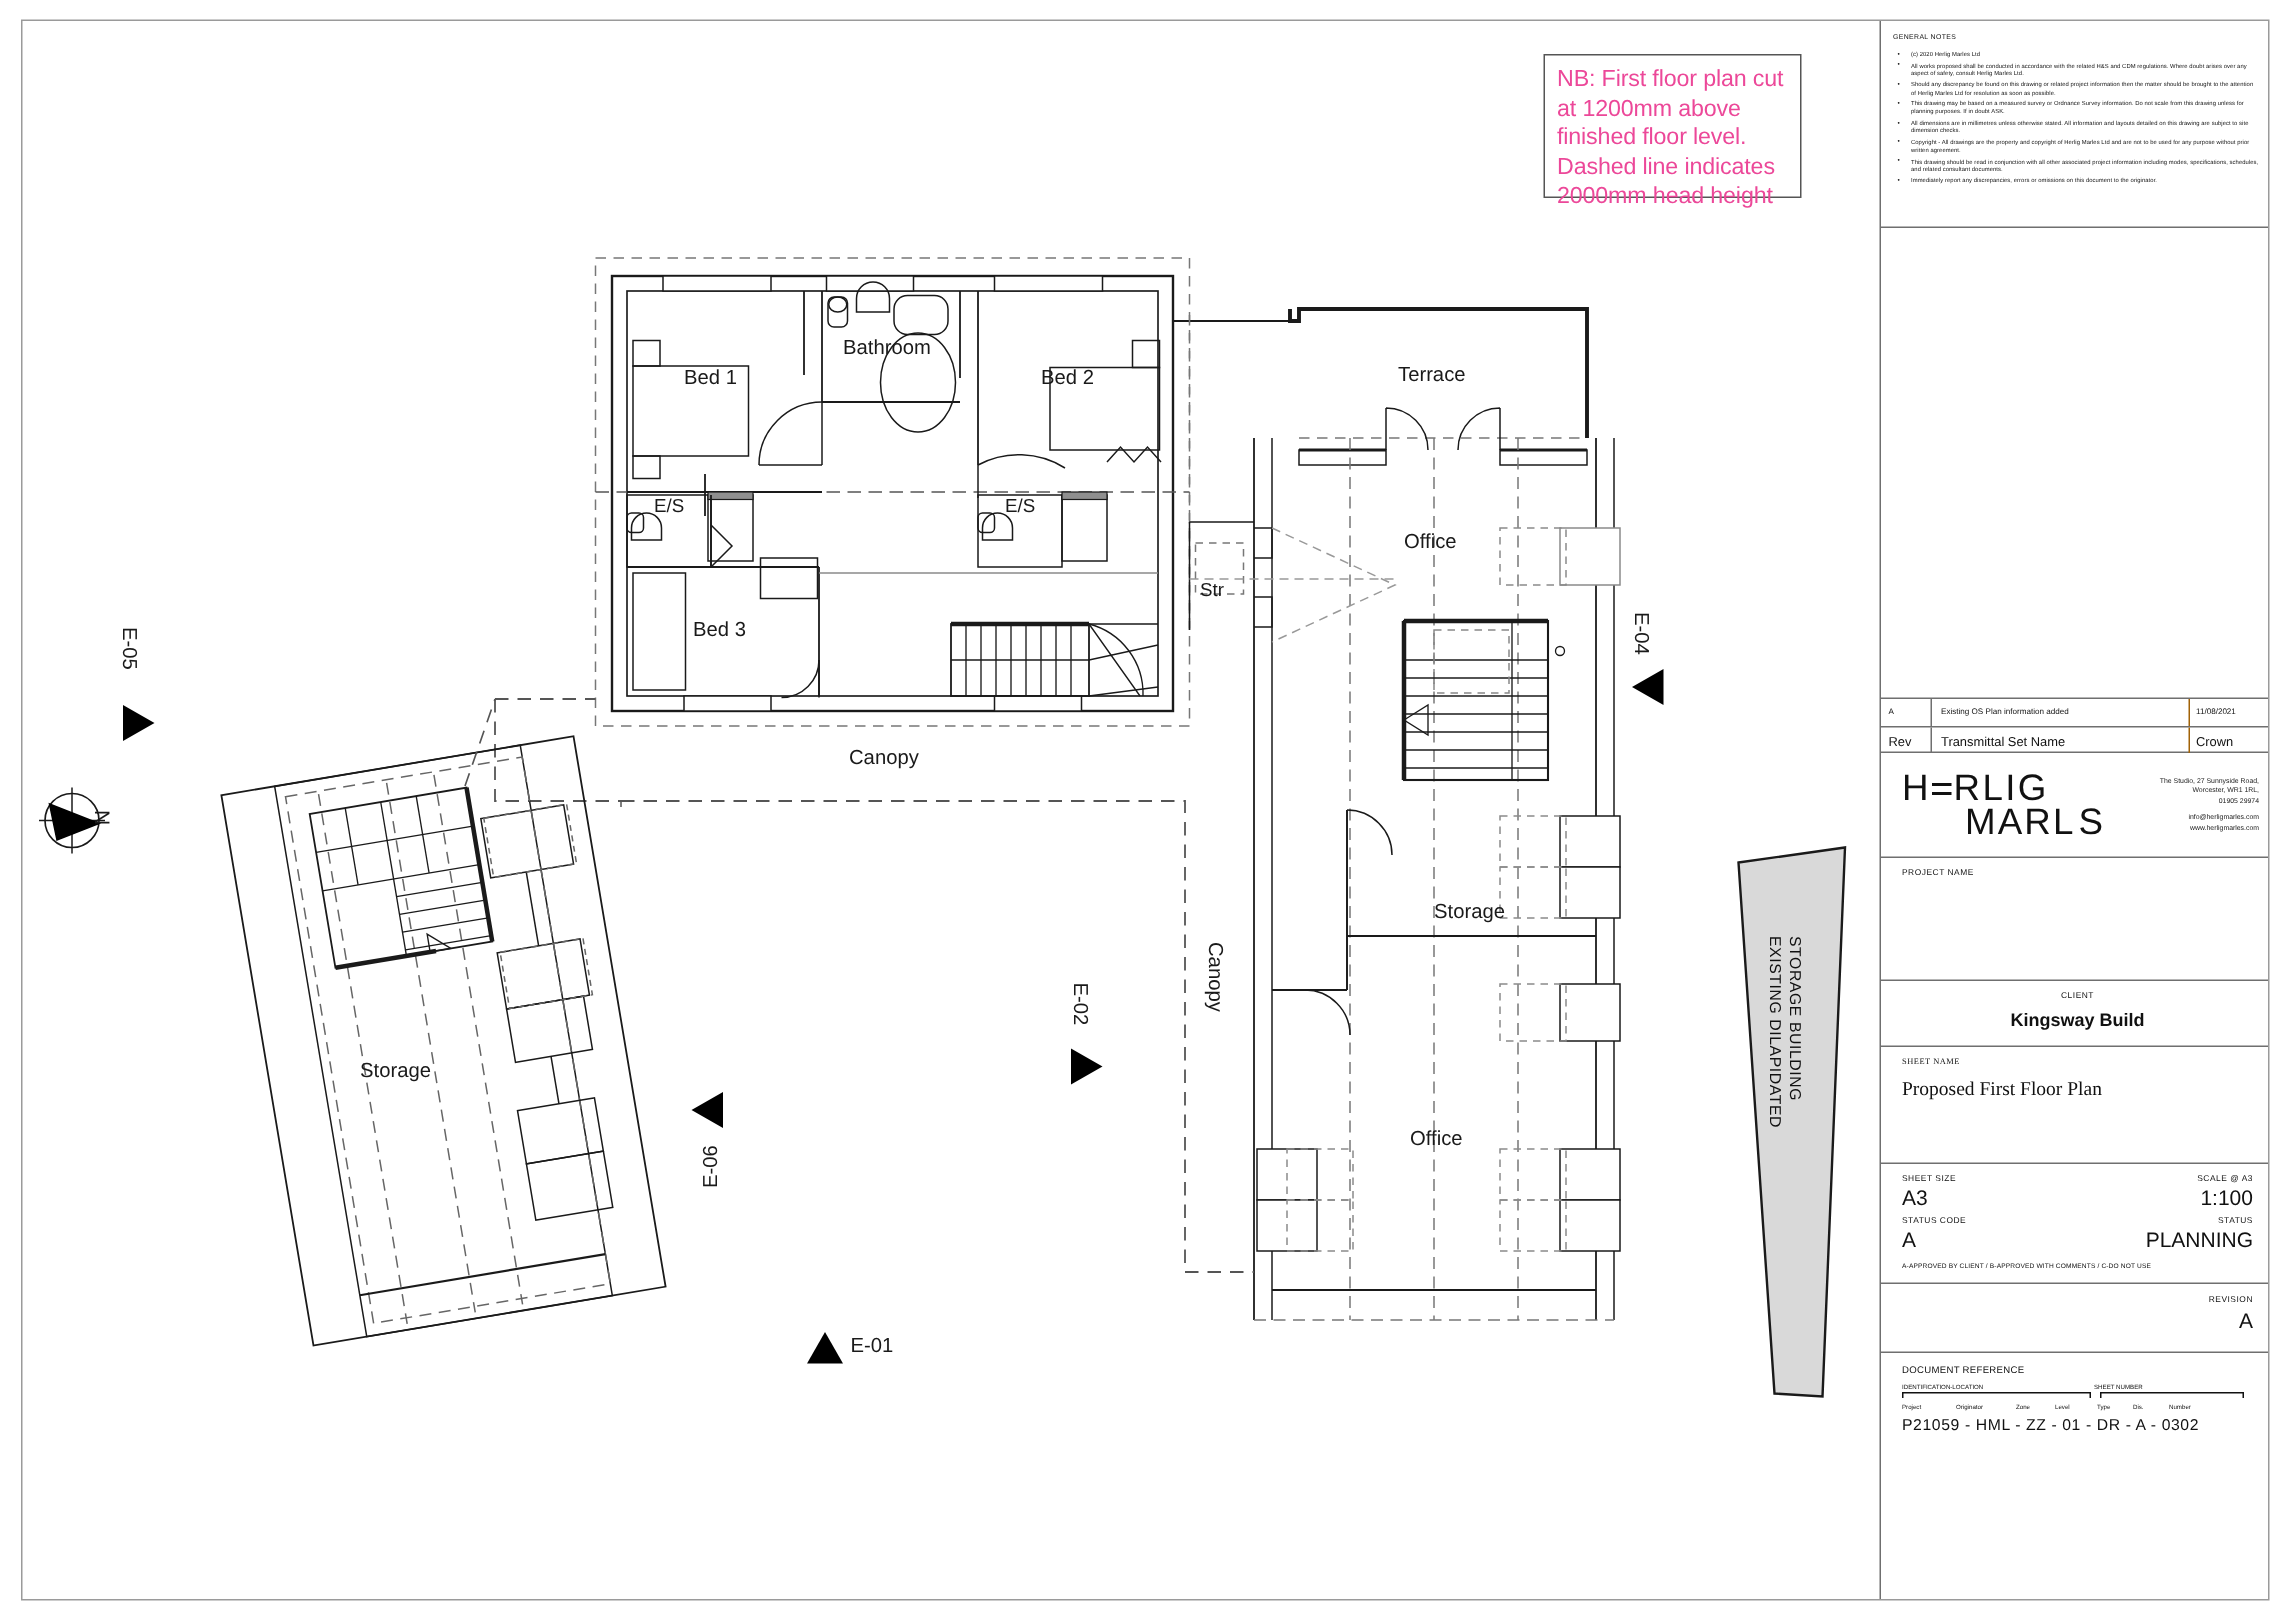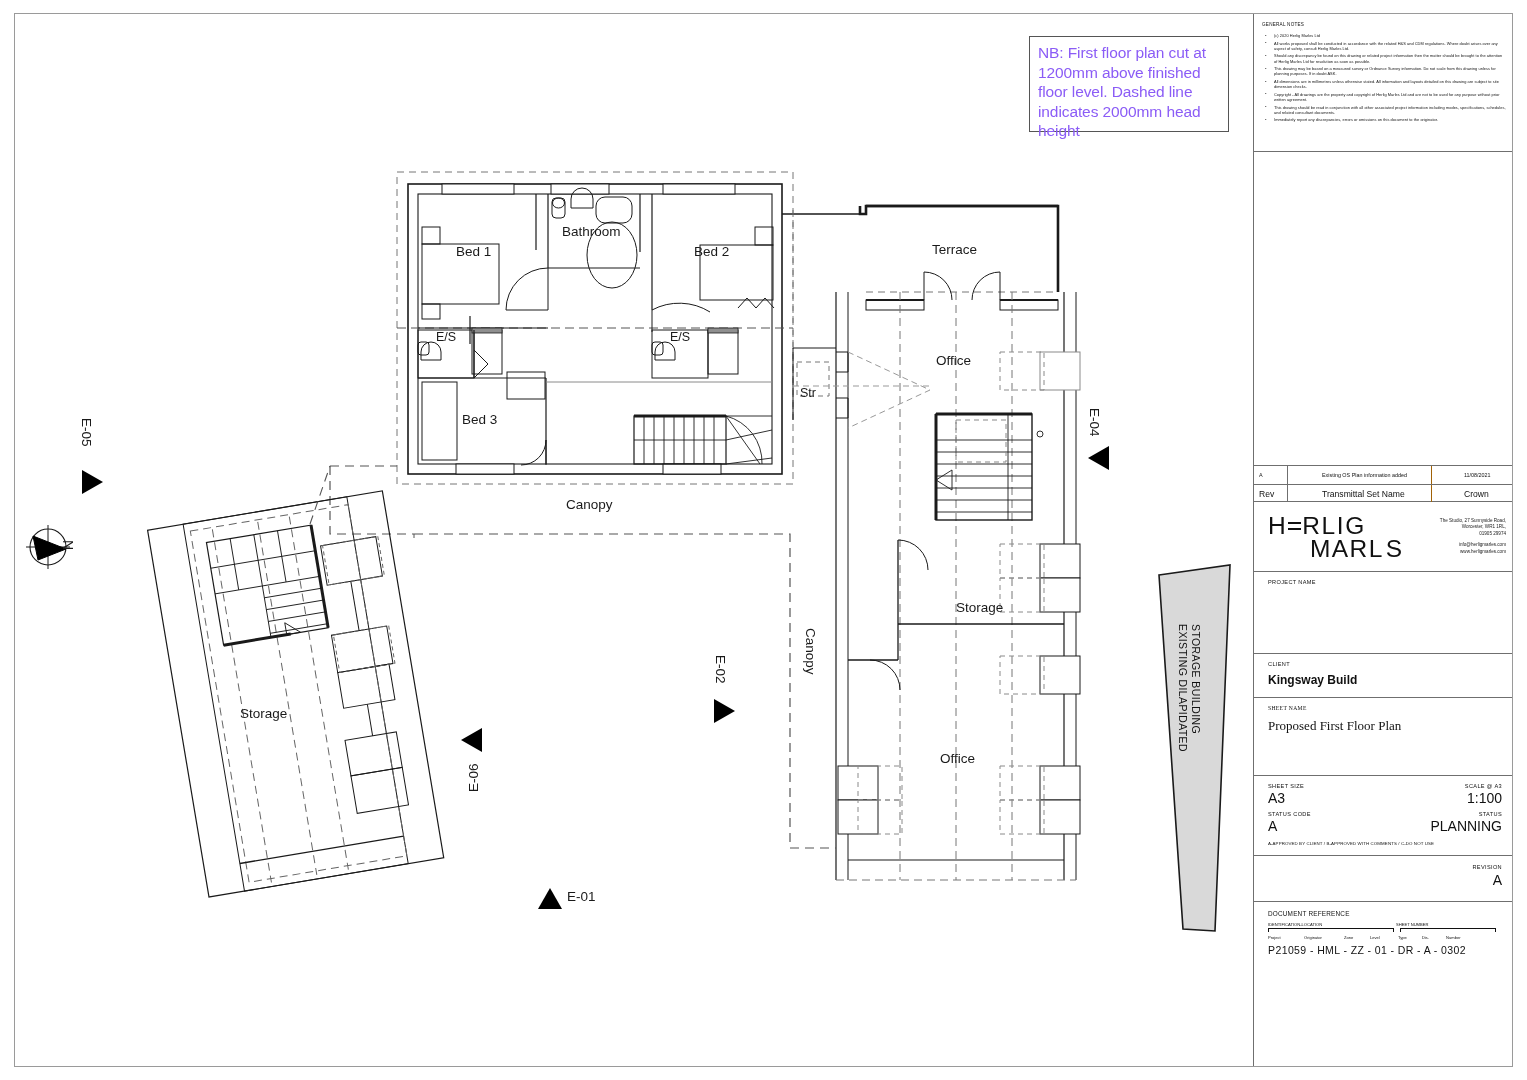--- a/index.html
+++ b/index.html
@@ -19,27 +19,27 @@
     position: absolute;
     left: 14px; top: 13px;
     width: 1499px; height: 1054px;
     border: 1px solid #9a9a9a;
   }
 
   
   .nb-note {
     position: absolute;
     left: 1029px; top: 36px;
-    width: 200px; height: 96px;
+    width: 172px; height: 96px;
     border: 1px solid #555;
     background: #fff;
     padding: 6px 8px;
     font-size: 15.5px;
     line-height: 19.5px;
-    color: #8b5cf6;
+    color: #ec4899;
     letter-spacing: -0.1px;
   }
 
   
   .tb {
     position: absolute;
     left: 1253px; top: 14px;
     width: 259px; height: 1052px;
     border-left: 1px solid #6f6f6f;
     background: #fff;
@@ -73,21 +73,21 @@
   .sb-bar { display: flex; height: 11px; width: 252px; border: 0; }
   .sb-seg { height: 11px; flex: 1 1 auto; }
   .sb-dark { background: #595959; }
   .sb-light { background: #ffffff; border-top: 1px solid #595959; border-bottom: 1px solid #595959; }
 
   
   .tb-blank { height: 314px; }
 
   
   .rev-table { height: 36px; }
-  .rev-row { display: flex; height: 18px; align-items: flex-end; gap: 28px; }
+  .rev-row { display: flex; height: 18px; align-items: flex-end; }
   .rev-row.hdr { border-top: 1px solid #6f6f6f; }
   .rev-c1 { width: 34px; padding-left: 5px; border-right: 1px solid #6f6f6f; height: 100%; display: flex; align-items: center; }
   .rev-c2 { flex: 1; padding-left: 6px; border-right: 1px solid #a16207; height: 100%; display: flex; align-items: center; }
   .rev-c3 { width: 52px; padding-left: 4px; height: 100%; display: flex; align-items: center; }
   .rev-row span { font-size: 5.4px; color: #111; }
   .rev-row.hdr span { font-size: 8.6px; }
 
   
   .logo-panel { height: 70px; display: flex; align-items: center; padding: 4px 6px 4px 14px; }
   .logo-mark { width: 118px; }
@@ -99,21 +99,21 @@
   }
   .eq i { display: block; height: 2.2px; background: #111; width: 100%; margin: 2.0px 0; }
   .addr { margin-left: auto; text-align: right; font-size: 4.6px; line-height: 6.6px; color: #222; }
   .addr .gap { display: block; height: 5px; }
 
   
   .proj-panel { padding: 7px 10px 9px 14px; height: 82px; }
   .tb-label { font-size: 5.6px; letter-spacing: .35px; color: #111; }
   .proj-lines { margin-top: 7px; font-size: 11px; line-height: 14.5px; color: #111; }
 
-  .client-panel { padding: 7px 10px 8px 14px; height: 44px; }
+  .client-panel { padding: 7px 10px 8px 14px; height: 44px; text-align: center; }
   .client-name { margin-top: 6px; font-size: 12px; font-weight: bold; color: #111; }
 
   .sheetname-panel { padding: 7px 10px 10px 14px; height: 78px; font-family: Liberation Serif, serif; }
   .sheetname-val { margin-top: 7px; font-size: 13px; color: #111; }
 
   .meta-panel { padding: 7px 10px 6px 14px; height: 80px; }
   .meta-row { display: flex; justify-content: space-between; align-items: baseline; }
   .meta-row .tb-label { display: block; }
   .meta-val { font-size: 14px; color: #111; }
   .meta-val.r { text-align: right; }

